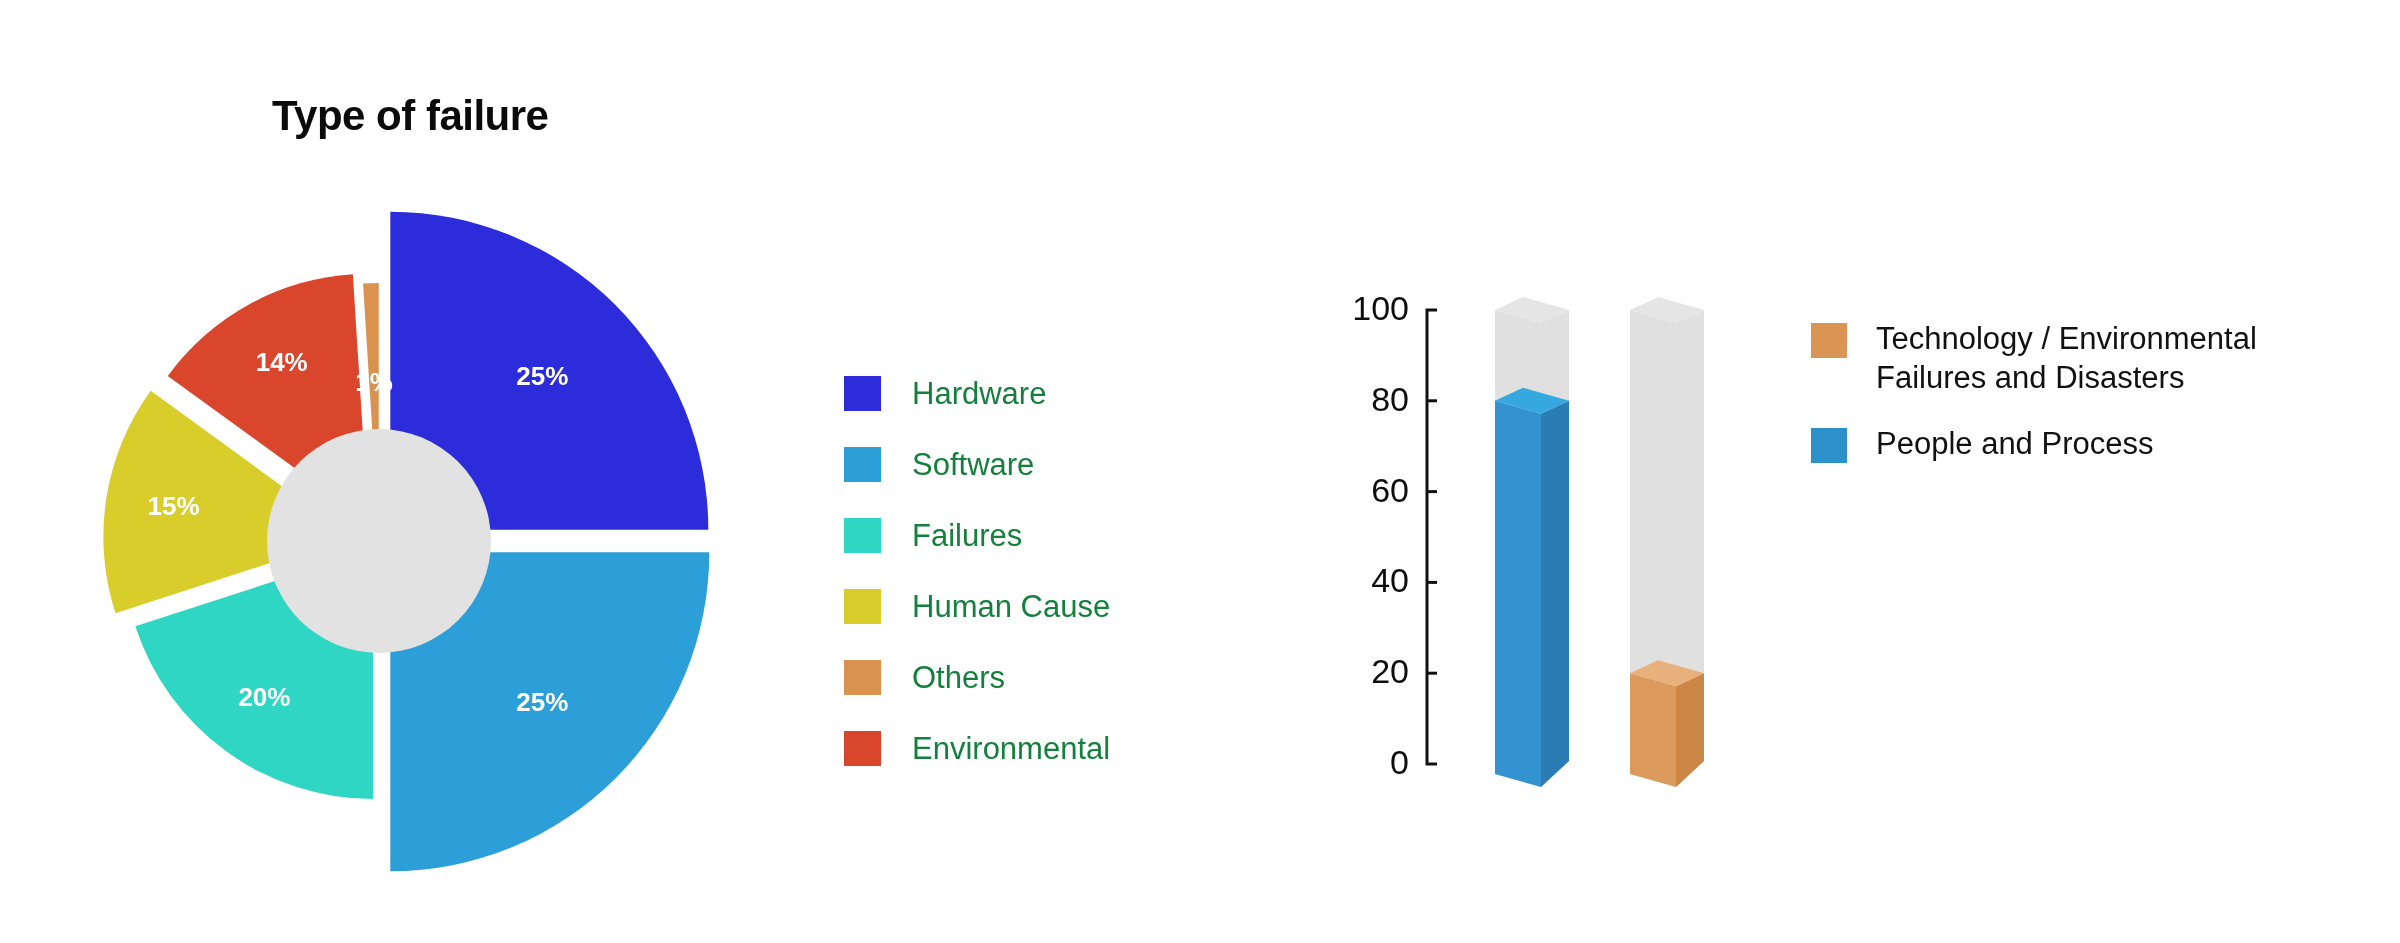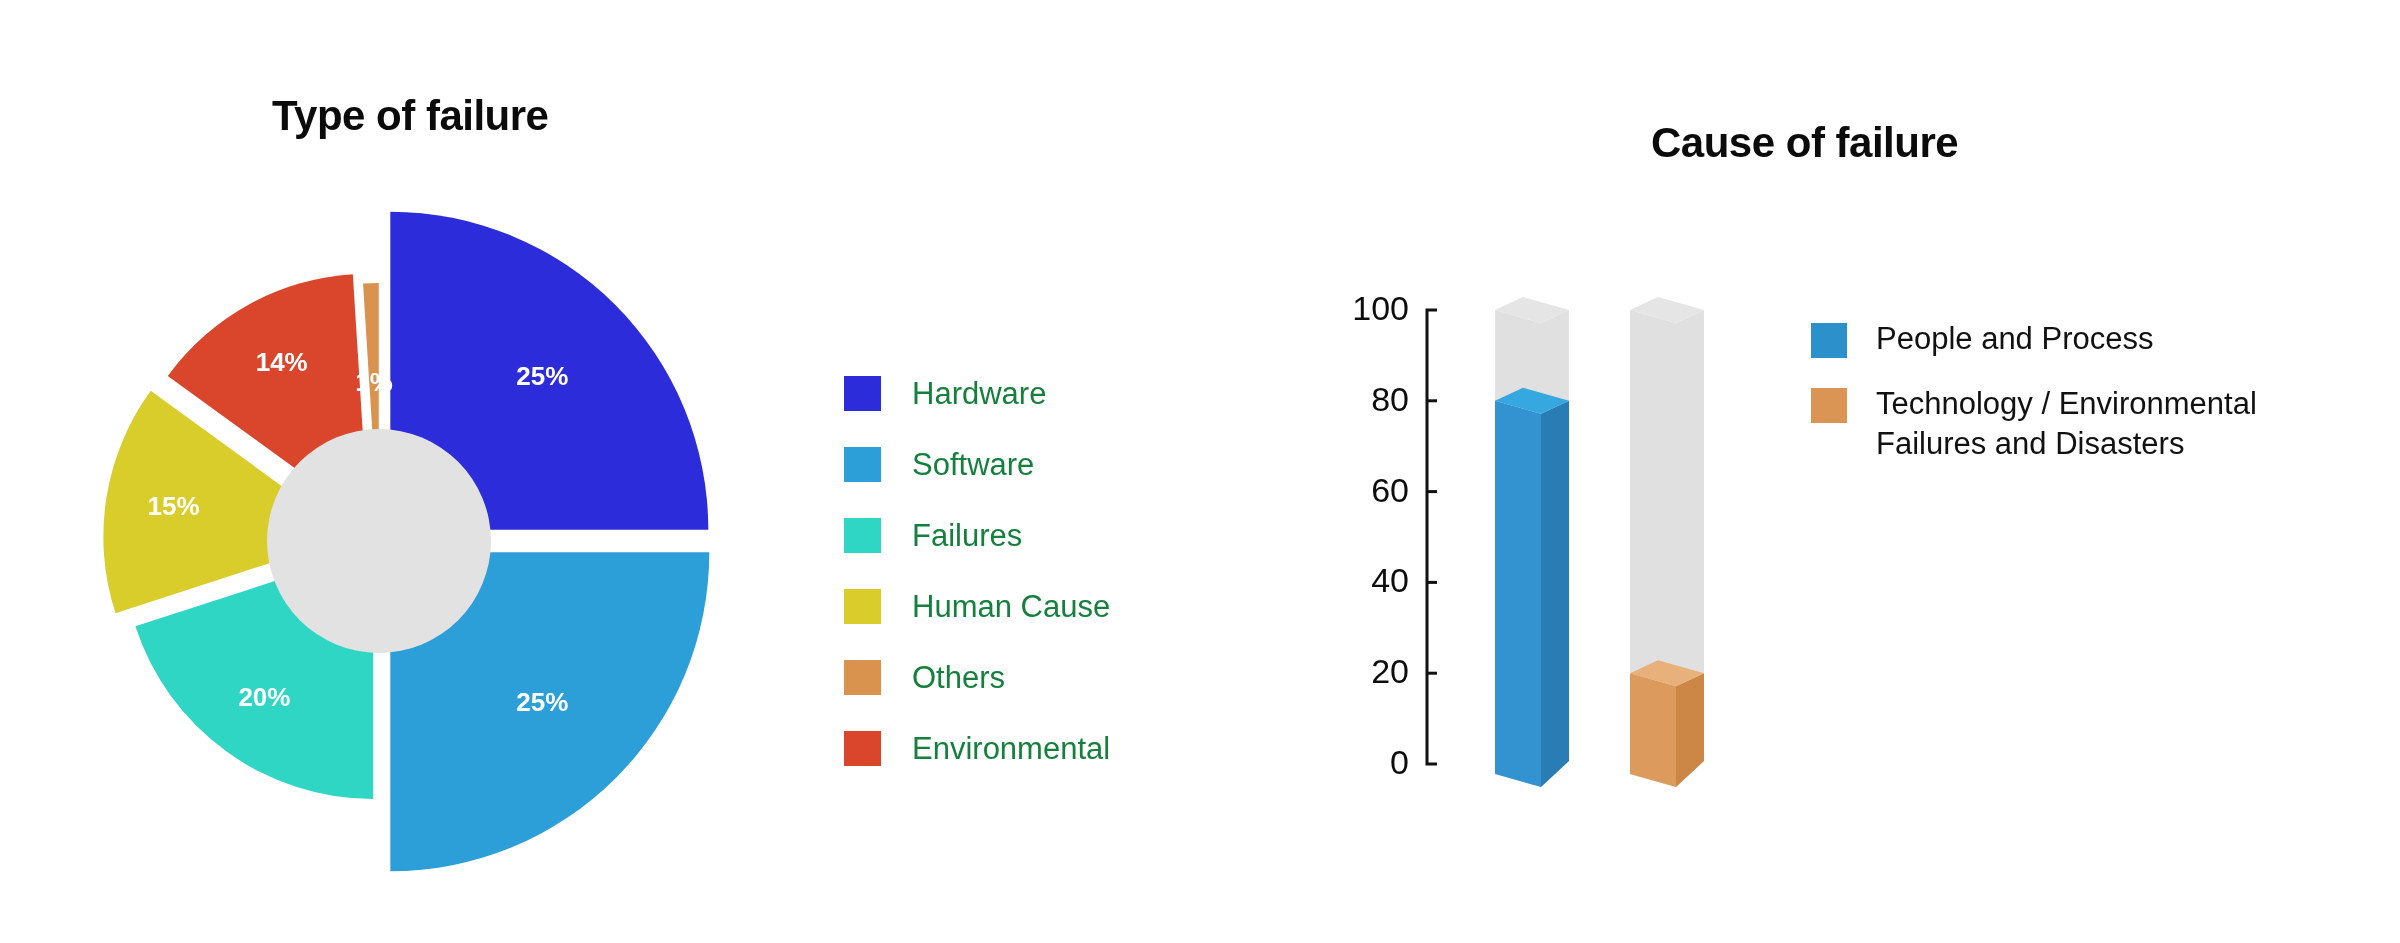--- a/index.html
+++ b/index.html
@@ -106,21 +106,20 @@
     <div class="lg-row">
       <span class="lg-sw" style="background: rgb(217, 147, 79);"></span>
       <span class="lg-tx">Others</span>
     </div>
     <div class="lg-row">
       <span class="lg-sw" style="background: rgb(217, 70, 43);"></span>
       <span class="lg-tx">Environmental</span>
     </div>
   </div>
 
-  <div class="chart-title" id="bar-title">Cause of failure</div>
 
   <div id="bar-wrap">
     <svg id="bar-svg" width="560" height="530" viewBox="0 0 560 530">
       <g id="axis-group">
           <path d="M 137 40 L 127 40 L 127 494 L 137 494" fill="none" stroke="#111" stroke-width="3"></path>
           <line x1="127" x2="137" y1="130.79999999999995" y2="130.79999999999995" stroke="#111" stroke-width="3"></line>
           <line x1="127" x2="137" y1="221.60000000000002" y2="221.60000000000002" stroke="#111" stroke-width="3"></line>
           <line x1="127" x2="137" y1="312.4" y2="312.4" stroke="#111" stroke-width="3"></line>
           <line x1="127" x2="137" y1="403.2" y2="403.2" stroke="#111" stroke-width="3"></line>
         </g>
@@ -152,22 +151,22 @@
             <path d="M 330 403.2 L 376 416.2 L 376 517 L 330 504 Z" fill="#dd9a5d"></path>
             <path d="M 376 416.2 L 404 403.2 L 404 491 L 376 517 Z" fill="#cc8646"></path>
             <path d="M 330 403.2 L 358 390.2 L 404 403.2 L 376 416.2 Z" fill="#e8b07a"></path>
           </g>
         </g>
     </svg>
   </div>
 
   <div id="bar-legend">
     <div class="bl-row">
+      <span class="bl-sw" style="background: rgb(218, 148, 84);"></span>
+      <span class="bl-tx">Technology / Environmental Failures and Disasters</span>
+    </div>
+    <div class="bl-row">
       <span class="bl-sw" style="background: rgb(44, 144, 203);"></span>
       <span class="bl-tx">People and Process</span>
-    </div>
-    <div class="bl-row">
-      <span class="bl-sw" style="background: rgb(218, 148, 84);"></span>
-      <span class="bl-tx">Technology / Environmental Failures and Disasters</span>
     </div>
   </div>
 
 </div>
 
 </body></html>

